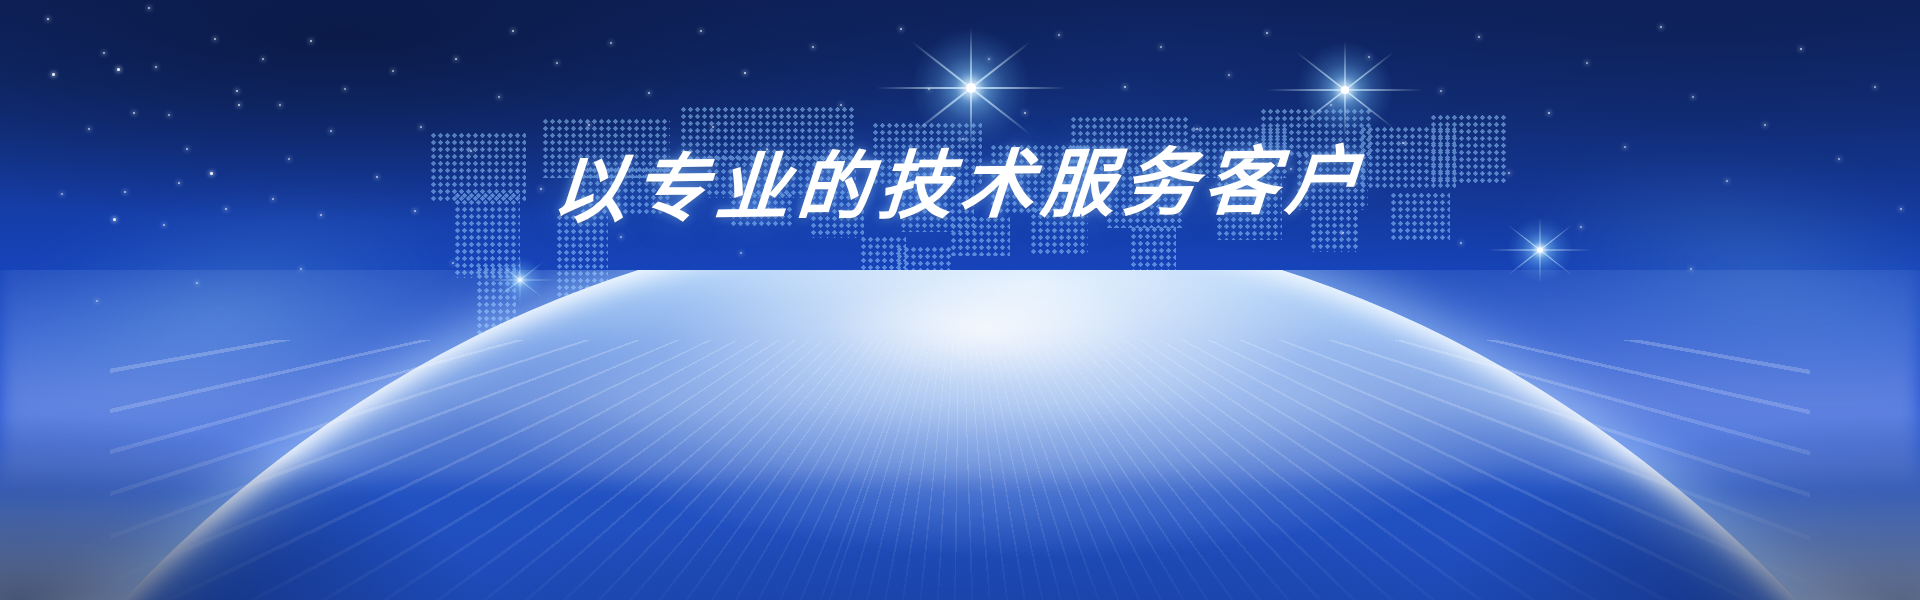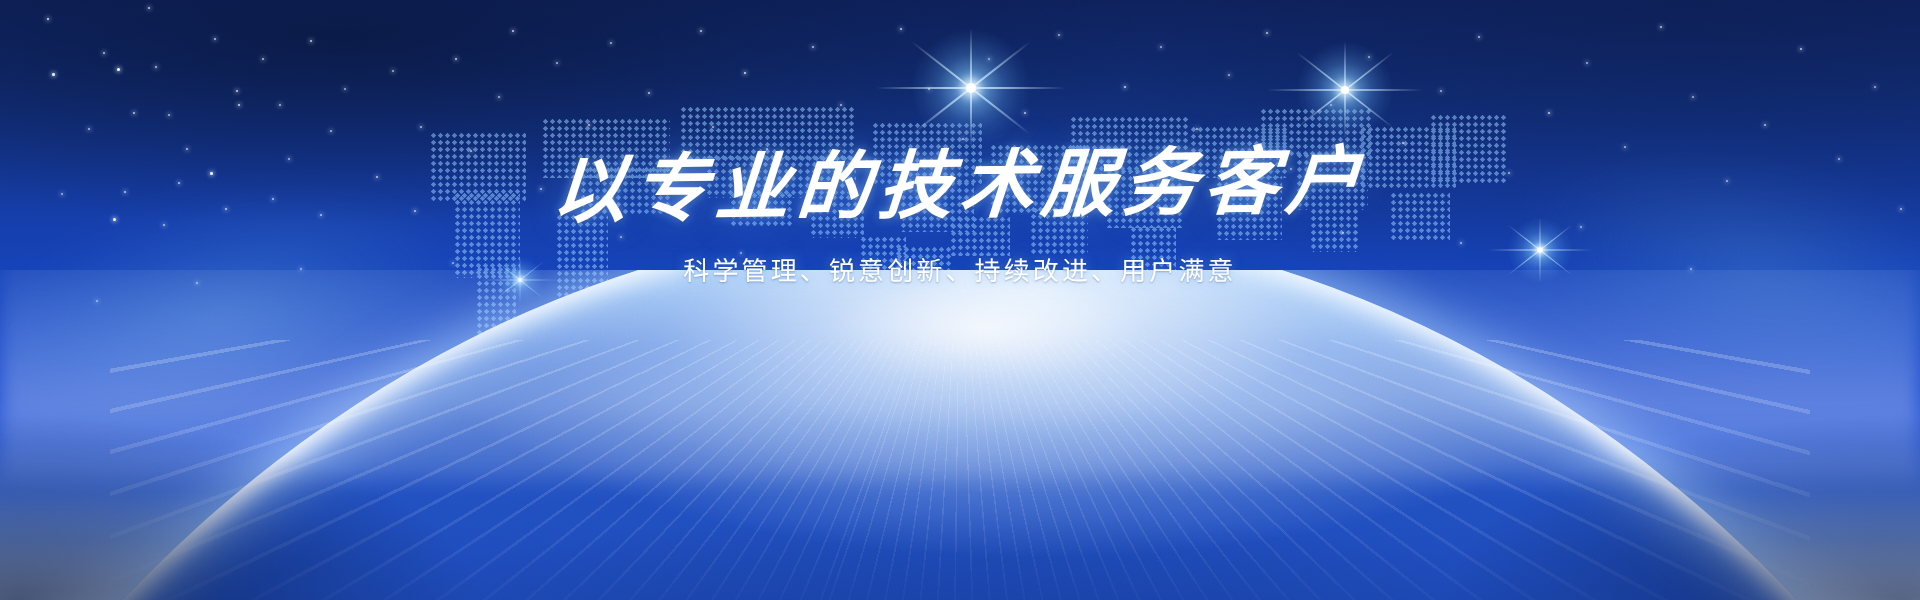--- a/index.html
+++ b/index.html
@@ -367,16 +367,15 @@
     <div class="earth-rim"></div>
     <div class="avenues"></div>
     <div class="bloom-wide"></div>
     <div class="bloom"></div>
   </div>
 
   <div class="vignette"></div>
 
   <div class="copy">
     <h1 class="headline">以专业的技术服务客户</h1>
-    <p class="subline">科学管理、锐意创新、持续改进、用户满意</p>
   </div>
 
 </div>
 
 </body></html>

